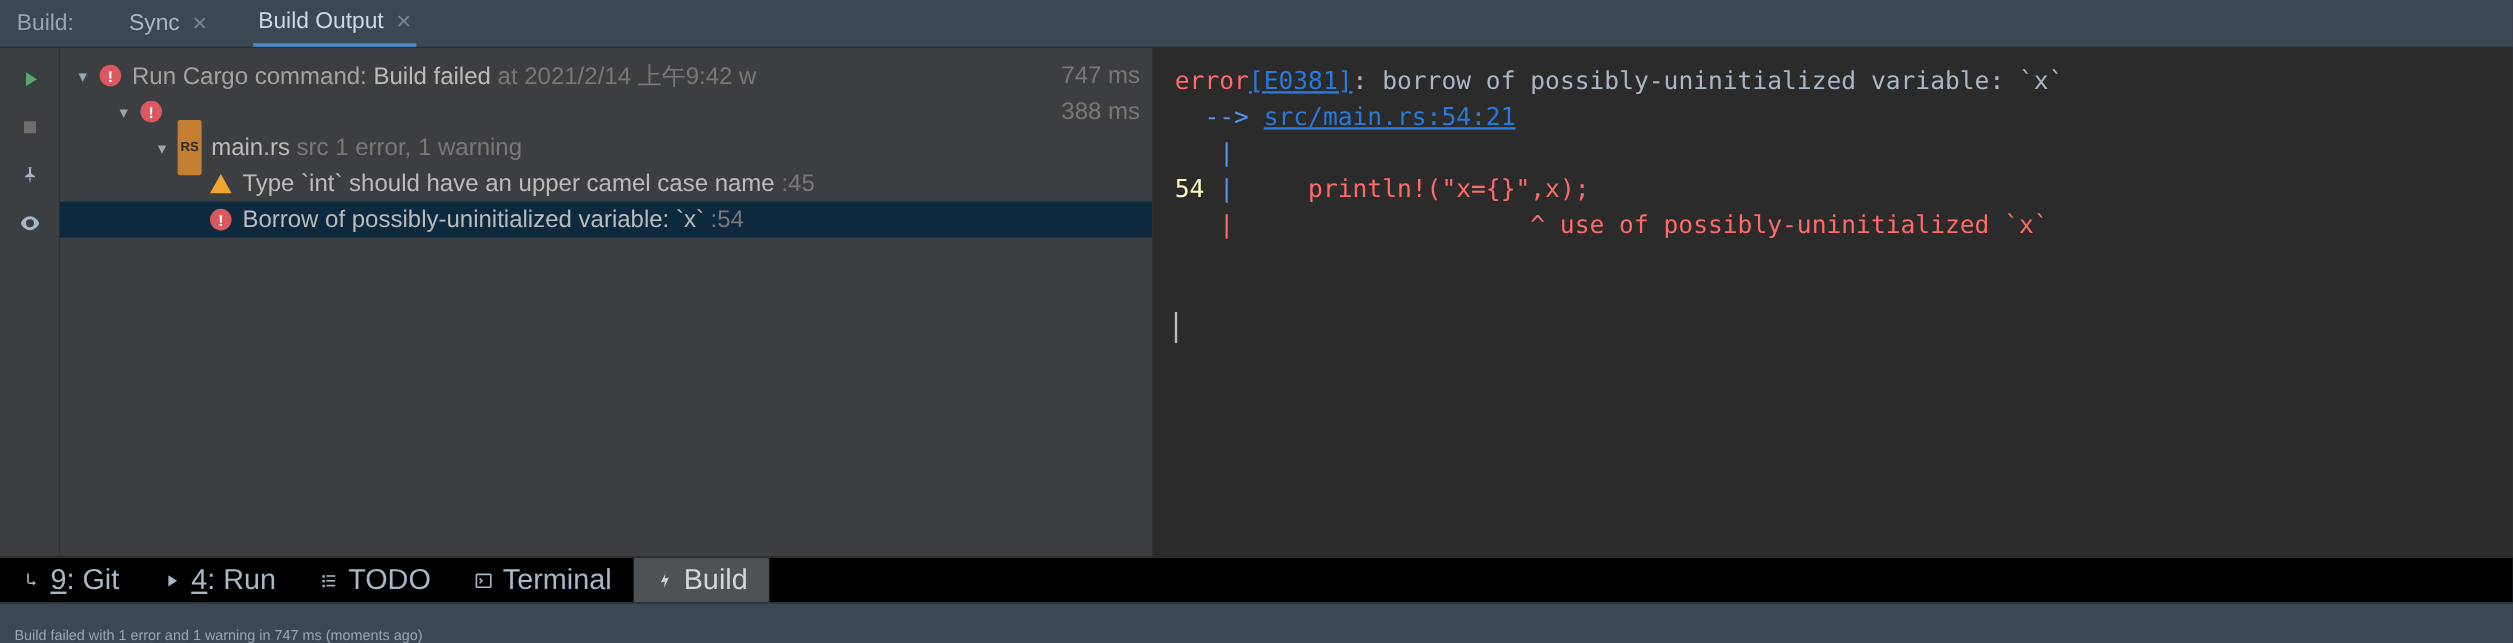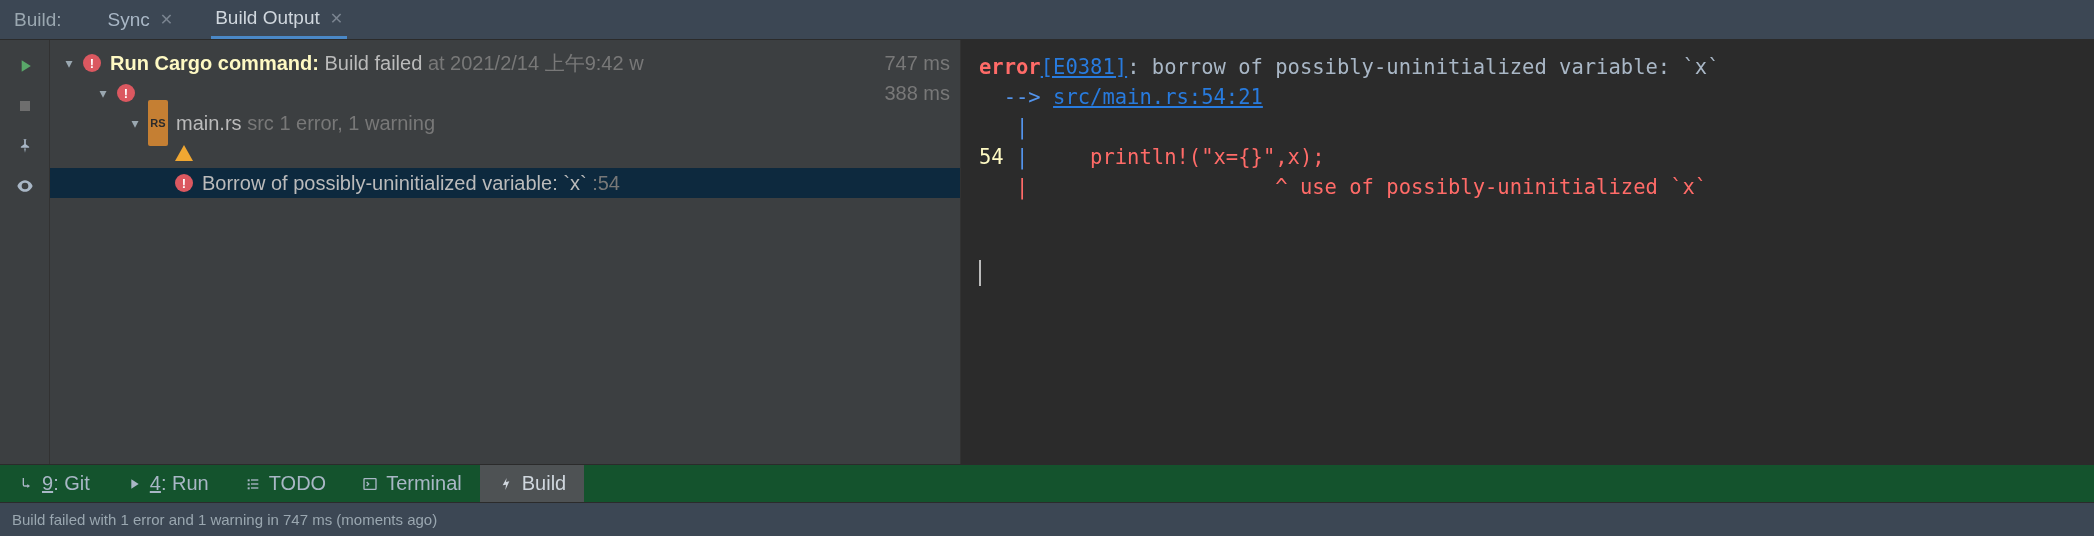--- a/index.html
+++ b/index.html
@@ -66,65 +66,65 @@
   .indent3 { padding-left: 122px; }
   .tree-icon { width: 24px; display: inline-flex; justify-content: center; }
   .err-circle {
     width: 18px; height: 18px; border-radius: 50%;
     background: #db5860; color: #fff; font-weight: bold;
     font-size: 13px; display: flex; align-items: center; justify-content: center;
   }
   .warn-tri { width:0;height:0;border-left:9px solid transparent;border-right:9px solid transparent;border-bottom:16px solid #f0a732;position:relative;}
   .rs-badge { background:#c57f33;color:#2b2b2b;font-size:11px;font-weight:bold;padding:17px 2px;border-radius:2px;}
   .tree-text { margin-left: 6px; }
-  .bold { font-weight: bold; color: #fef9c3; }
+  .bold { font-weight: normal; color: #a3a3a3; }
   .dim { color: #787878; }
   .time-right { color: #787878; position:absolute; right: 10px;}
   .tree-row { position:relative; padding-right: 100px;}
 
   
   .output {
     flex: 1; background: #2b2b2b;
     font-family: "Menlo","Consolas",monospace; font-size: 20.5px;
     padding: 12px 18px; line-height: 30px; color: #a9b7c6;
     white-space: pre;
     border-left: 1px solid #323232;
     position: relative;
   }
   .cursor {
     position: absolute; left: 18px; top: 220px;
     width: 2px; height: 26px; background: #bbb;
   }
-  .c-err { color: #ff6b68; font-weight: bold; }
+  .c-err { color: #ff6b68; font-weight: normal; }
   .c-link { color: #287bde; text-decoration: underline; }
   .c-blue { color: #5394ec; }
   .c-gutter { color: #fef9c3; }
   .c-red2 { color: #ff6b68; }
 
   
   .bottom {
-    height: 38px; background: #14532d;
+    height: 38px; background: #000000;
     display: flex; align-items: flex-start;
     border-top: 1px solid #2b2b2b;
-    font-size: 20px; color: #a9b7c6;
+    font-size: 24px; color: #a9b7c6;
   }
   .btab {
     display:flex; align-items:center; gap:8px;
     padding: 0 18px; height:100%; cursor:pointer;
   }
   .btab.active { background:#4e5254; color:#d0d7de; }
   .btab svg { width:16px; height:16px; }
   .under {
     text-decoration: underline;
   }
 
   .status {
     height: 34px; background: #3c4754;
-    display:flex; align-items:center; padding: 0 12px;
-    font-size: 15px; color: #9aa7b0;
+    display:flex; align-items:flex-end; padding: 0 12px;
+    font-size: 12px; color: #9aa7b0;
     border-top: 1px solid #2b2b2b;
   }
 </style>
 </head>
 <body>
 
 <div class="tabstrip">
   <span class="tabstrip-label">Build:</span>
   <div class="tab">
     <span>Sync</span>
@@ -193,20 +193,24 @@
         <span>main.rs</span>
         <span class="dim">src</span>
         <span class="dim">1 error, 1 warning</span>
       </span>
     </div>
 
     <div class="tree-row indent3">
       <span class="tree-icon">
           <span class="warn-tri"></span>
         </span>
+      <span class="tree-text">
+        <span>Type `int` should have an upper camel case name</span>
+        <span class="dim">:45</span>
+      </span>
     </div>
 
     <div class="tree-row indent3 selected">
       <span class="tree-icon">
           <span class="err-circle">!</span>
         </span>
       <span class="tree-text">
         <span>Borrow of possibly-uninitialized variable: `x`</span>
         <span class="dim">:54</span>
       </span>

